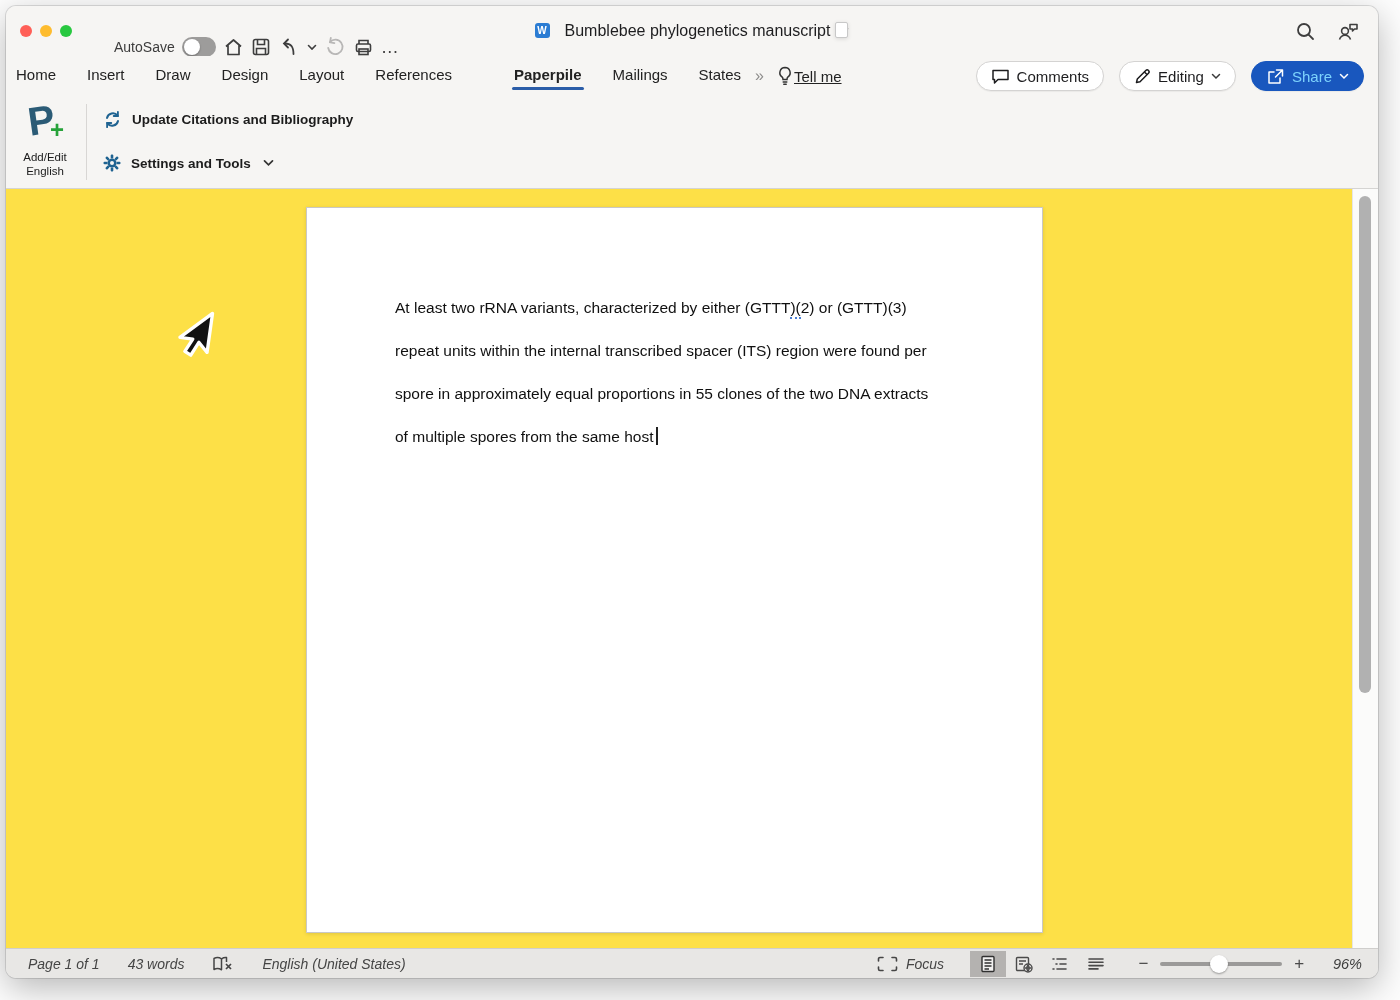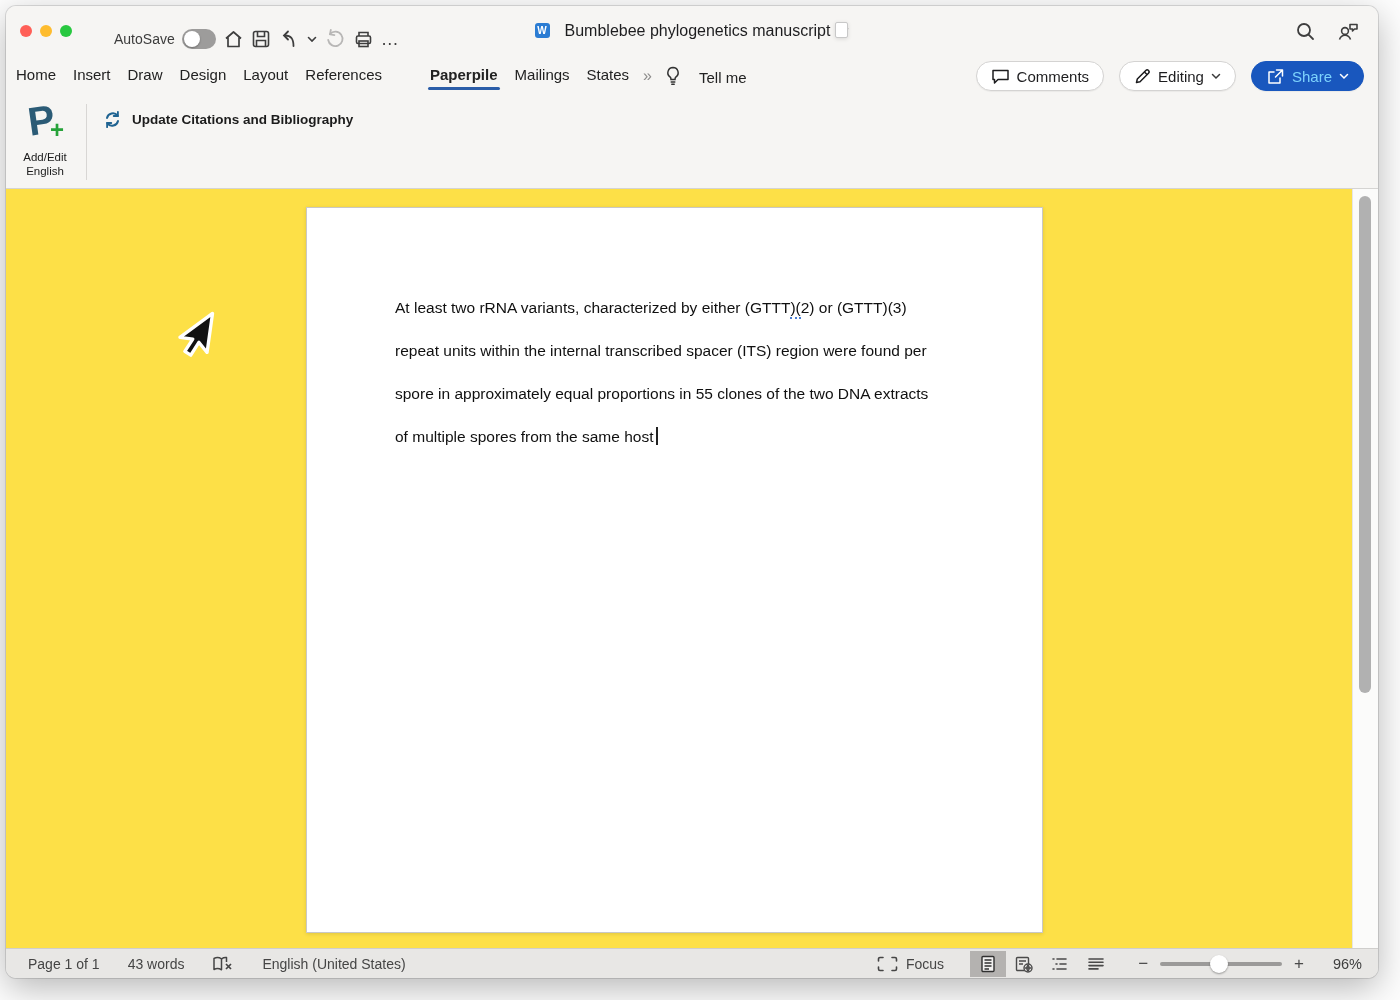--- a/index.html
+++ b/index.html
@@ -9,43 +9,43 @@
     position:absolute; left:6px; top:6px; width:1372px; height:972px;
     border-radius:10px; background:#f6f5f3; overflow:hidden;
     box-shadow: 0 10px 35px rgba(0,0,0,.28), 0 0 0 1px rgba(0,0,0,.12);
     display:flex; flex-direction:column;
   }
 
   
   .titlebar { position:relative; height:50px; flex:0 0 50px; background:#f6f5f3; }
   .traffic { position:absolute; top:19px; left:14px; display:flex; gap:8px; }
   .light { width:12px; height:12px; border-radius:50%; }
-  .tb-left { position:absolute; left:108px; top:8px; height:50px; display:flex; align-items:center; gap:7px; }
+  .tb-left { position:absolute; left:108px; top:16px; height:50px; display:flex; align-items:center; gap:7px; }
   .autosave-label { font-size:14px; color:#3c3c3c; }
   .toggle { width:34px; height:20px; border-radius:10px; background:#9d9c9b; position:relative; }
   .toggle .knob { position:absolute; left:2px; top:2px; width:16px; height:16px; border-radius:50%; background:#fff; box-shadow:0 1px 2px rgba(0,0,0,.3); }
   .tb-ic { display:flex; align-items:center; justify-content:center; color:#3e3e3e; }
   .tb-ic svg { display:block; }
   .tb-ic.disabled { color:#b8b7b6; }
   .ellipsis { font-size:18px; color:#3e3e3e; letter-spacing:1px; line-height:10px; }
   .tb-title { position:absolute; left:0; right:0; top:0; height:50px; display:flex; align-items:center; justify-content:center; gap:8px; pointer-events:none; }
   .doc-badge { position:relative; width:22px; height:20px; }
   .doc-badge .page { position:absolute; right:0; top:1px; width:13px; height:16px; background:#fff; border:1px solid #c8c8c8; border-radius:2px; }
   .doc-badge .wsq { position:absolute; left:0; top:2px; width:15px; height:15px; border-radius:3px; background:#2b7cd3; color:#fff; font-size:10px; font-weight:bold; display:flex; align-items:center; justify-content:center; }
   .title-text { font-size:16px; color:#1d1d1f; }
   .tb-right { position:absolute; right:18px; top:0; height:50px; display:flex; align-items:center; gap:20px; color:#3e3e3e; }
 
   
   .tabrow { position:relative; height:40px; flex:0 0 40px; display:flex; align-items:center; padding-left:10px; background:#f6f5f3; }
-  .tabs { display:flex; align-items:flex-end; gap:17px; }
+  .tabs { display:flex; align-items:flex-end; gap:31px; }
   .tab { position:relative; font-size:15px; color:#222; padding:6px 0 9px 0; cursor:default; white-space:nowrap; }
   .tab.active { font-weight:bold;margin-left:31px; }
   .tab.active::after { content:""; position:absolute; left:-2px; right:-2px; bottom:2px; height:3px; border-radius:2px; background:var(--underline,#2b5da8); }
   .tab-overflow { margin-left:14px; color:#8e8d8c; font-size:16px; letter-spacing:-2px; }
-  .tellme { display:flex; align-items:flex-end; gap:19px; margin-left:16px; font-size:15px; color:#222; }
+  .tellme { display:flex; align-items:center; gap:2px; margin-left:16px; font-size:15px; color:#222;text-decoration:underline; }
   .tabrow-actions { margin-left:auto; display:flex; align-items:center; gap:15px; padding-right:14px;justify-content:center; }
   .pill { display:flex; align-items:center; gap:7px; height:30px; padding:0 14px; border-radius:15px; background:#fff; border:1px solid #d4d3d2; font-size:15px; color:#1d1d1f; box-shadow:0 1px 1px rgba(0,0,0,.05); }
   .pill.share { background:var(--share,#1957be); border-color:var(--share,#1957be); color:#7dd3fc; }
 
   
   .ribbon { position:relative; height:93px; flex:0 0 93px; background:#f6f5f3; border-bottom:1px solid #d5d4d2; }
   .cite-group { position:absolute; left:8px; top:4px; width:62px; text-align:center; }
   .pp-logo { position:relative; height:46px; }
   .pp-p { position:absolute; left:14px; top:-2px; font-size:40px; font-weight:bold; color:var(--ppteal,#2b5b76); transform:rotate(-8deg); line-height:44px; }
   .pp-plus { position:absolute; left:36px; top:16px; font-size:24px; font-weight:bold; color:var(--ppgreen,#27a33a); }
@@ -67,21 +67,21 @@
   .caret { display:inline-block; width:1.5px; height:18px; background:#222; vertical-align:-3px; margin-left:3px; }
 
   .scroll-gutter { position:absolute; right:0; top:0; bottom:0; width:26px; background:#fbfbfa; border-left:1px solid #e6e5e4; }
   .scroll-thumb { position:absolute; right:7px; top:7px; width:12px; height:497px; border-radius:6px; background:#b1b1b1; }
 
   .cursor-arrow { position:absolute; left:160px; top:100px; }
 
   
   .statusbar {
     flex:0 0 30px; height:30px; background:#e8e7e5; border-top:1px solid #cfcecc;
-    display:flex; align-items:center; font-size:14px; color:#454545; padding:0 16px 0 22px;
+    display:flex; align-items:center; font-size:14px; color:#454545; padding:0 16px 0 22px;font-style:italic;
   }
   .sb-left { display:flex; align-items:center; gap:28px; }
   .sb-right { margin-left:auto; display:flex; align-items:center; gap:0; }
   .sb-item { display:flex; align-items:center; gap:8px; white-space:nowrap; }
   .view-btns { display:flex; align-items:center; margin-left:26px; }
   .view-btn { width:36px; height:26px; display:flex; align-items:center; justify-content:center; border-radius:0; color:#4a4a4a; }
   .view-btn.selected { background:#b4b2b0; }
   .zoom-ctrl { display:flex; align-items:center; gap:12px; margin-left:24px; }
   .zoom-sign { font-size:17px; color:#4a4a4a; line-height:1; }
   .zoom-track { position:relative; width:122px; height:4px; border-radius:2px; background:#9b9a99; }
@@ -241,20 +241,40 @@
     <div class="ribbon-rows">
       <div class="ribbon-row">
         <svg width="19" height="19" viewBox="0 0 19 19" fill="none" stroke="#1f6391" stroke-width="2" stroke-linecap="round">
           <path d="M4 8 A6 6 0 0 1 14.6 5.6"></path>
             <path d="M14.9 1.8 L14.9 6 L10.7 6" stroke-width="1.8"></path>
           <path d="M15 11 A6 6 0 0 1 4.4 13.4"></path>
             <path d="M4.1 17.2 L4.1 13 L8.3 13" stroke-width="1.8"></path>
         </svg>
         <span>Update Citations and Bibliography</span>
       </div>
+      <div class="ribbon-row">
+        <svg width="18" height="18" viewBox="0 0 18 18">
+          <g fill="#1f6391">
+            <rect x="7.7" y="0.5" width="2.6" height="4" rx="1"></rect>
+            <rect x="7.7" y="13.5" width="2.6" height="4" rx="1"></rect>
+            <rect x="7.7" y="0.5" width="2.6" height="4" rx="1" transform="rotate(45 9 9)"></rect>
+            <rect x="7.7" y="13.5" width="2.6" height="4" rx="1" transform="rotate(45 9 9)"></rect>
+            <rect x="7.7" y="0.5" width="2.6" height="4" rx="1" transform="rotate(90 9 9)"></rect>
+            <rect x="7.7" y="13.5" width="2.6" height="4" rx="1" transform="rotate(90 9 9)"></rect>
+            <rect x="7.7" y="0.5" width="2.6" height="4" rx="1" transform="rotate(135 9 9)"></rect>
+            <rect x="7.7" y="13.5" width="2.6" height="4" rx="1" transform="rotate(135 9 9)"></rect>
+          </g>
+          <circle cx="9" cy="9" r="4.6" fill="#1f6391"></circle>
+          <circle cx="9" cy="9" r="2" fill="#f6f5f3"></circle>
+        </svg>
+        <span>Settings and Tools</span>
+        <svg class="chev" width="11" height="8" viewBox="0 0 11 8" fill="none" stroke="#333" stroke-width="1.7" stroke-linecap="round">
+            <path d="M1.5 1.8 L5.5 5.8 L9.5 1.8"></path>
+          </svg>
+      </div>
     </div>
   </div>
 
   <div class="content">
     <div class="page">
       <div class="doc-text">
         <span class="doc-line"><span>At least two rRNA variants, characterized by either (GTTT</span><span class="squiggle">)(</span><span>2) or (GTTT)(3)</span></span>
         <span class="doc-line">repeat units within the internal transcribed spacer (ITS) region were found per</span>
         <span class="doc-line">spore in approximately equal proportions in 55 clones of the two DNA extracts</span>
         <span class="doc-line"><span>of multiple spores from the same host</span><span class="caret"></span></span>

